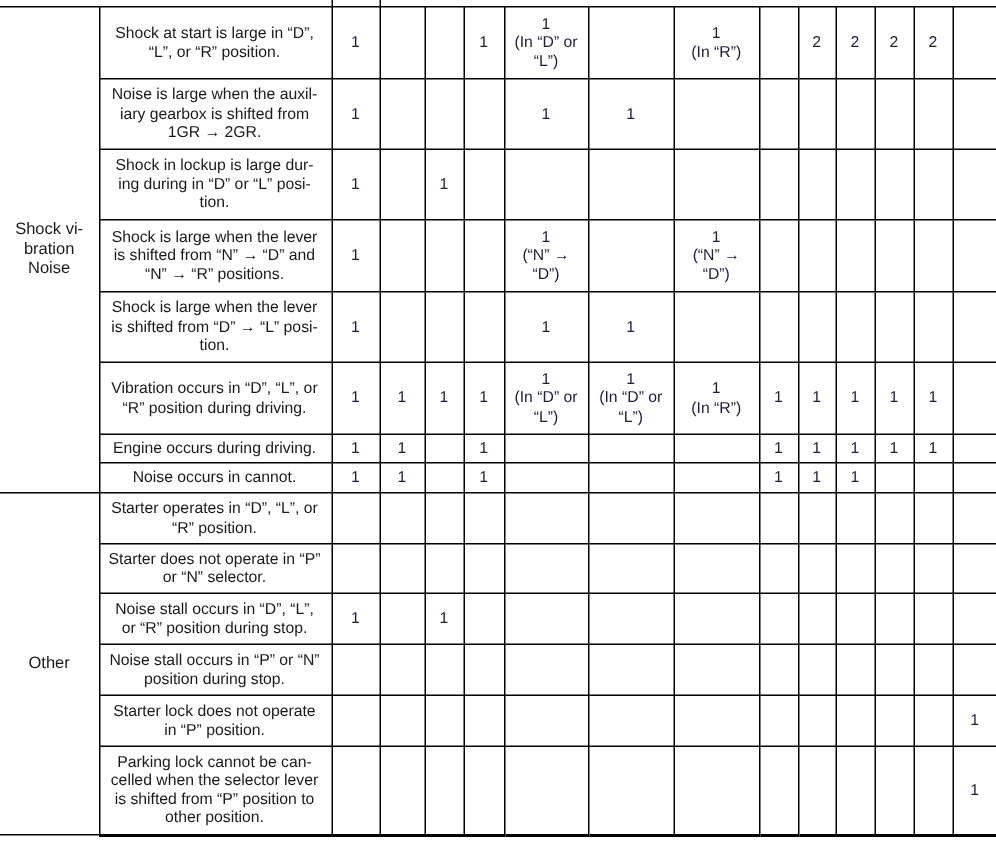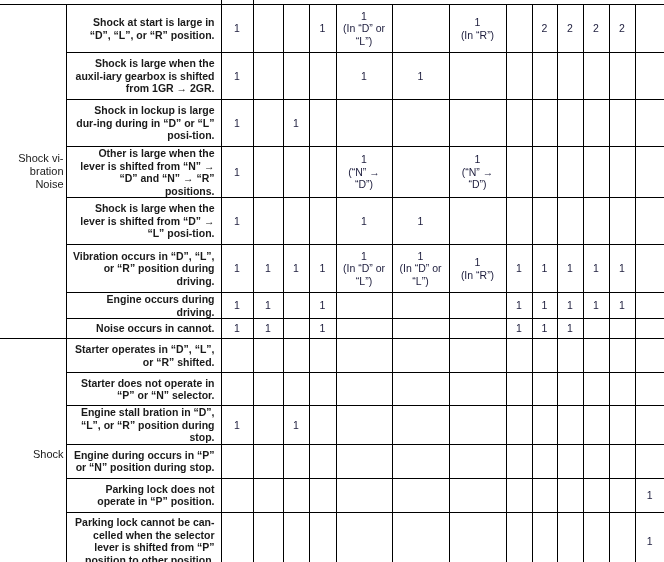--- a/index.html
+++ b/index.html
@@ -3,22 +3,22 @@
 <meta charset="utf-8">
 <style>
   html, body { margin: 0; padding: 0; background: #ffffff; }
   body { width: 664px; height: 562px; position: relative; overflow: hidden;
          font-family: "Liberation Sans", sans-serif; color: #1a1a1a; }
   .stub { position: absolute; top: 0; width: 1px; height: 5px; background: #000; }
   table { position: absolute; left: 0; top: 4px; border-collapse: collapse;
           table-layout: fixed; width: 664px; }
   td { border: 1px solid #000; padding: 0; vertical-align: middle;
        font-size: 10.5px; line-height: 12.5px; }
-  td.cat { border-left: none; text-align: right; padding: 0 2px; font-size: 11px; line-height: 13px; }
-  td.desc { padding: 0 6px 0 5px; text-align: right; font-weight: bold; }
+  td.cat { border-left: none; text-align: center; padding: 0 2px; font-size: 11px; line-height: 13px; }
+  td.desc { padding: 0 6px 0 5px; text-align: center; }
   td.v { text-align: center; color: #1c1c3c; }
   td.last { border-right: none; }
   tr.grp-top td { border-top: 1px solid #000; }
   tr.final td { border-bottom: 2px solid #000; }
 </style>
 </head>
 <body>
 
 <div class="stub" style="left:221px"></div>
 <div class="stub" style="left:253px"></div>
@@ -58,21 +58,21 @@
         <td class="v" style="white-space: pre-line;">1
 (In “R”)</td>
         <td class="v" style="white-space: pre-line;"></td>
         <td class="v" style="white-space: pre-line;">2</td>
         <td class="v" style="white-space: pre-line;">2</td>
         <td class="v" style="white-space: pre-line;">2</td>
         <td class="v" style="white-space: pre-line;">2</td>
         <td class="v last" style="white-space: pre-line;"></td>
       </tr>
       <tr style="height: 47px;">
-        <td class="desc">Shock is large when the auxil-iary gearbox is shifted from 1GR → 2GR.</td>
+        <td class="desc">Noise is large when the auxil-iary gearbox is shifted from 1GR → 2GR.</td>
         <td class="v" style="white-space: pre-line;">1</td>
         <td class="v" style="white-space: pre-line;"></td>
         <td class="v" style="white-space: pre-line;"></td>
         <td class="v" style="white-space: pre-line;"></td>
         <td class="v" style="white-space: pre-line;">1</td>
         <td class="v" style="white-space: pre-line;">1</td>
         <td class="v" style="white-space: pre-line;"></td>
         <td class="v" style="white-space: pre-line;"></td>
         <td class="v" style="white-space: pre-line;"></td>
         <td class="v" style="white-space: pre-line;"></td>
@@ -90,21 +90,21 @@
         <td class="v" style="white-space: pre-line;"></td>
         <td class="v" style="white-space: pre-line;"></td>
         <td class="v" style="white-space: pre-line;"></td>
         <td class="v" style="white-space: pre-line;"></td>
         <td class="v" style="white-space: pre-line;"></td>
         <td class="v" style="white-space: pre-line;"></td>
         <td class="v" style="white-space: pre-line;"></td>
         <td class="v last" style="white-space: pre-line;"></td>
       </tr>
       <tr style="height: 48px;">
-        <td class="desc">Other is large when the lever is shifted from “N” → “D” and “N” → “R” positions.</td>
+        <td class="desc">Shock is large when the lever is shifted from “N” → “D” and “N” → “R” positions.</td>
         <td class="v" style="white-space: pre-line;">1</td>
         <td class="v" style="white-space: pre-line;"></td>
         <td class="v" style="white-space: pre-line;"></td>
         <td class="v" style="white-space: pre-line;"></td>
         <td class="v" style="white-space: pre-line;">1
 (“N” →
 “D”)</td>
         <td class="v" style="white-space: pre-line;"></td>
         <td class="v" style="white-space: pre-line;">1
 (“N” →
@@ -179,22 +179,22 @@
         <td class="v" style="white-space: pre-line;"></td>
         <td class="v" style="white-space: pre-line;"></td>
         <td class="v" style="white-space: pre-line;">1</td>
         <td class="v" style="white-space: pre-line;">1</td>
         <td class="v" style="white-space: pre-line;">1</td>
         <td class="v" style="white-space: pre-line;"></td>
         <td class="v" style="white-space: pre-line;"></td>
         <td class="v last" style="white-space: pre-line;"></td>
       </tr>
       <tr class="grp-top" style="height: 34px;">
-        <td class="cat" rowspan="6" style="white-space: pre-line;">Shock</td>
-        <td class="desc">Starter operates in “D”, “L”, or “R” shifted.</td>
+        <td class="cat" rowspan="6" style="white-space: pre-line;">Other</td>
+        <td class="desc">Starter operates in “D”, “L”, or “R” position.</td>
         <td class="v" style="white-space: pre-line;"></td>
         <td class="v" style="white-space: pre-line;"></td>
         <td class="v" style="white-space: pre-line;"></td>
         <td class="v" style="white-space: pre-line;"></td>
         <td class="v" style="white-space: pre-line;"></td>
         <td class="v" style="white-space: pre-line;"></td>
         <td class="v" style="white-space: pre-line;"></td>
         <td class="v" style="white-space: pre-line;"></td>
         <td class="v" style="white-space: pre-line;"></td>
         <td class="v" style="white-space: pre-line;"></td>
@@ -212,53 +212,53 @@
         <td class="v" style="white-space: pre-line;"></td>
         <td class="v" style="white-space: pre-line;"></td>
         <td class="v" style="white-space: pre-line;"></td>
         <td class="v" style="white-space: pre-line;"></td>
         <td class="v" style="white-space: pre-line;"></td>
         <td class="v" style="white-space: pre-line;"></td>
         <td class="v" style="white-space: pre-line;"></td>
         <td class="v last" style="white-space: pre-line;"></td>
       </tr>
       <tr style="height: 34px;">
-        <td class="desc">Engine stall bration in “D”, “L”, or “R” position during stop.</td>
+        <td class="desc">Noise stall occurs in “D”, “L”, or “R” position during stop.</td>
         <td class="v" style="white-space: pre-line;">1</td>
         <td class="v" style="white-space: pre-line;"></td>
         <td class="v" style="white-space: pre-line;">1</td>
         <td class="v" style="white-space: pre-line;"></td>
         <td class="v" style="white-space: pre-line;"></td>
         <td class="v" style="white-space: pre-line;"></td>
         <td class="v" style="white-space: pre-line;"></td>
         <td class="v" style="white-space: pre-line;"></td>
         <td class="v" style="white-space: pre-line;"></td>
         <td class="v" style="white-space: pre-line;"></td>
         <td class="v" style="white-space: pre-line;"></td>
         <td class="v" style="white-space: pre-line;"></td>
         <td class="v last" style="white-space: pre-line;"></td>
       </tr>
       <tr style="height: 34px;">
-        <td class="desc">Engine during occurs in “P” or “N” position during stop.</td>
+        <td class="desc">Noise stall occurs in “P” or “N” position during stop.</td>
         <td class="v" style="white-space: pre-line;"></td>
         <td class="v" style="white-space: pre-line;"></td>
         <td class="v" style="white-space: pre-line;"></td>
         <td class="v" style="white-space: pre-line;"></td>
         <td class="v" style="white-space: pre-line;"></td>
         <td class="v" style="white-space: pre-line;"></td>
         <td class="v" style="white-space: pre-line;"></td>
         <td class="v" style="white-space: pre-line;"></td>
         <td class="v" style="white-space: pre-line;"></td>
         <td class="v" style="white-space: pre-line;"></td>
         <td class="v" style="white-space: pre-line;"></td>
         <td class="v" style="white-space: pre-line;"></td>
         <td class="v last" style="white-space: pre-line;"></td>
       </tr>
       <tr style="height: 34px;">
-        <td class="desc">Parking lock does not operate in “P” position.</td>
+        <td class="desc">Starter lock does not operate in “P” position.</td>
         <td class="v" style="white-space: pre-line;"></td>
         <td class="v" style="white-space: pre-line;"></td>
         <td class="v" style="white-space: pre-line;"></td>
         <td class="v" style="white-space: pre-line;"></td>
         <td class="v" style="white-space: pre-line;"></td>
         <td class="v" style="white-space: pre-line;"></td>
         <td class="v" style="white-space: pre-line;"></td>
         <td class="v" style="white-space: pre-line;"></td>
         <td class="v" style="white-space: pre-line;"></td>
         <td class="v" style="white-space: pre-line;"></td>

